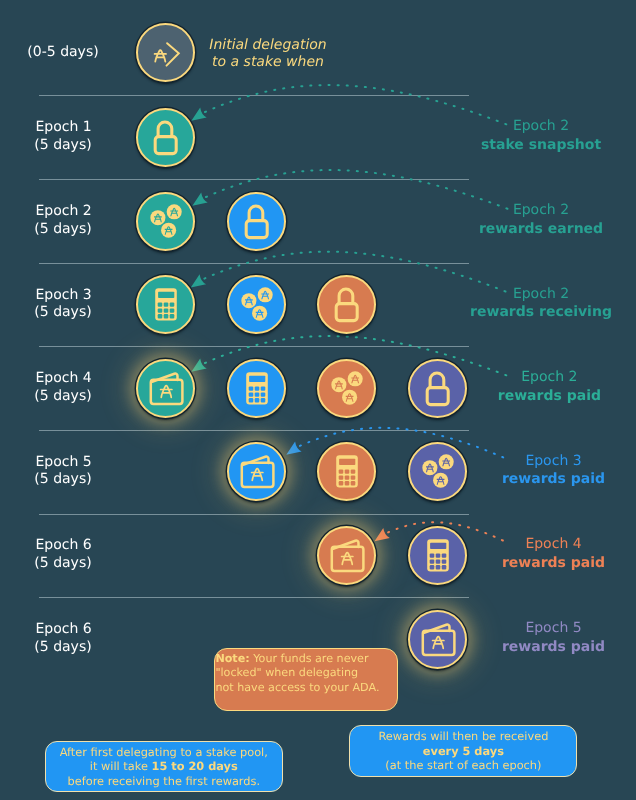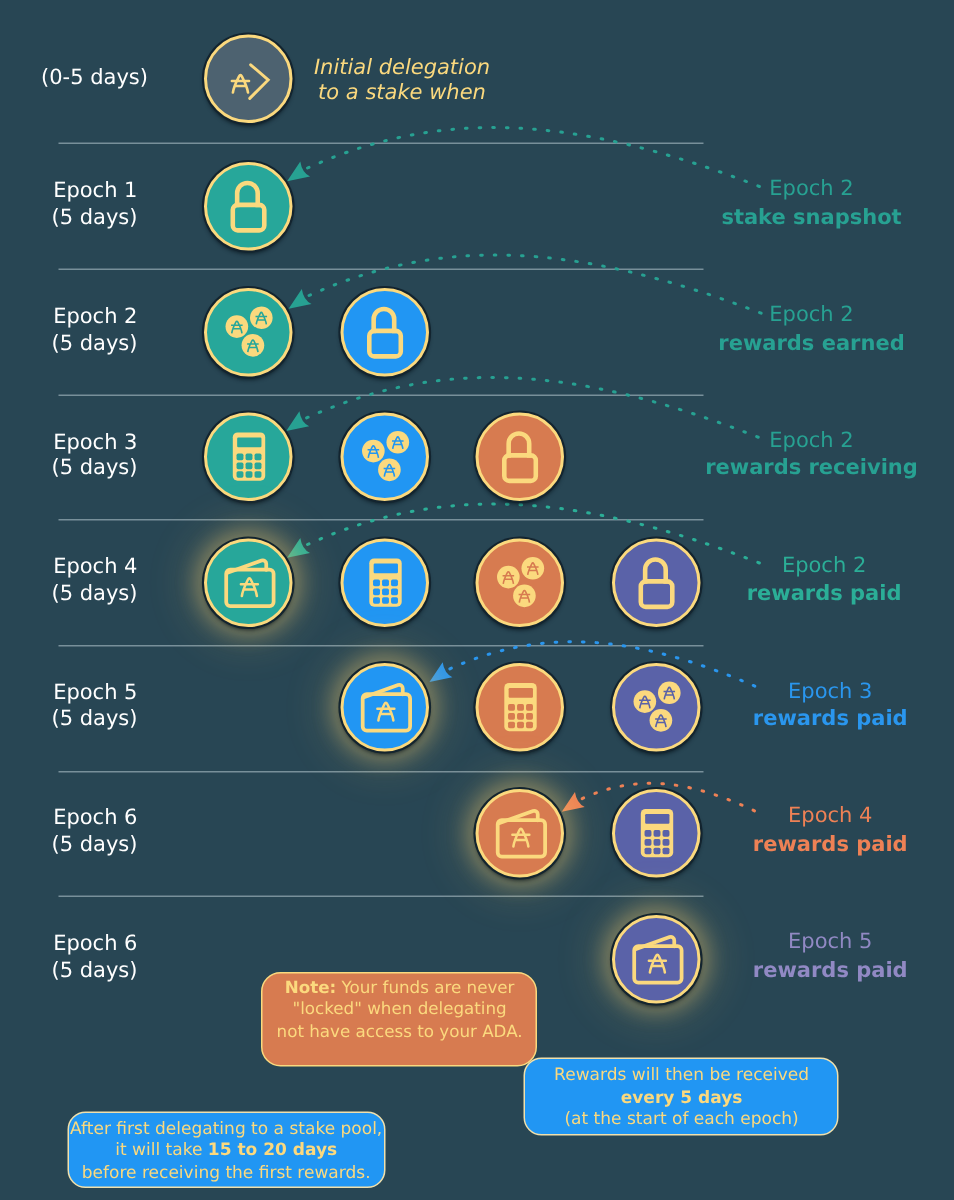--- a/index.html
+++ b/index.html
@@ -14,21 +14,21 @@
   .initcap .d{display:block;}
   
   .right-label{position:absolute;text-align:center;white-space:nowrap;transform:translateX(-50%);}
   .right-label .ep{display:block;font-size:14px;line-height:17.6px;}
   .right-label .ac{display:block;font-size:14px;font-weight:bold;line-height:18.2px;}
   .node{position:absolute;width:59px;height:59px;border-radius:50%;box-sizing:border-box;
         border:2px solid #FBD97E;box-shadow:0 0 0 1.4px #13242F,0 2px 3px rgba(7,20,28,.85);}
   .node.glow{box-shadow:0 0 0 1.4px #13242F,0 2px 3px rgba(7,20,28,.85),0 0 13px 6px rgba(246,206,112,.34),0 0 26px 14px rgba(236,196,104,.14);}
   .node svg{position:absolute;left:-2px;top:-2px;}
   .note{position:absolute;background:#D77B50;border:1.6px solid #FBD97E;border-radius:13px;
-        color:#FBD97E;text-align:center;font-size:11.15px;line-height:14.25px;box-sizing:border-box;padding-top:3.5px;}
+        color:#FBD97E;text-align:left;font-size:11.15px;line-height:14.25px;box-sizing:border-box;padding-top:3.5px;margin-left:40px;}
   .note b{font-weight:bold;}
   .fbox{position:absolute;background:#2196F3;border:1.5px solid #F0E0AC;border-radius:12px;
         color:#FBD97E;text-align:center;font-size:11.35px;line-height:14.4px;box-sizing:border-box;padding-top:3.2px;}
   .fbox b{font-weight:bold;}
 </style>
 </head>
 <body>
 
 <div id="stage">
 <div class="sep" style="top:95.0px"></div>
@@ -271,23 +271,23 @@
         <path d="M16.6 23.2 L38.9 15.2 a2.3 2.3 0 0 1 3.1 2.2 V21.4" fill="none" stroke="#FBD97E" stroke-width="2.50" stroke-linecap="round" stroke-linejoin="round"></path>
         <rect x="15.3" y="21.3" width="31.6" height="24.2" rx="2.7" ry="2.7" fill="none" stroke="#FBD97E" stroke-width="2.50"></rect>
         <path d="M 25.75 38.85 C 26.20 35.19 28.15 31.16 29.75 27.99 Q 30.75 26.04 31.75 27.99 C 33.35 31.16 35.30 35.19 35.75 38.85 M 25.10 30.98 L 36.40 30.98 M 26.95 34.45 L 34.55 34.45" fill="none" stroke="#FBD97E" stroke-width="1.70" stroke-linecap="round" stroke-linejoin="round"></path>
       </svg>
     </div>
 <div class="note" style="left:174.4px;top:647.5px;width:184px;height:63.5px;white-space:nowrap">
       <div class="nl"><b>Note:</b><span> Your funds are never</span></div>
       <div class="nl">"locked" when delegating</div>
       <div class="nl">not have access to your ADA.</div>
     </div>
-<div class="fbox" style="left:44.8px;top:740.5px;width:212px;height:51.5px">
+<div class="fbox" style="left:44.8px;top:740.5px;width:238px;height:51.5px">
       <div>After first delegating to a stake pool,</div>
       <div><span>it will take </span><b>15 to 20 days</b></div>
       <div>before receiving the first rewards.</div>
     </div>
-<div class="fbox" style="left:349.4px;top:705px;width:210px;height:51.5px">
+<div class="fbox" style="left:349.4px;top:725px;width:228px;height:51.5px">
       <div>Rewards will then be received</div>
       <div><b>every 5 days</b></div>
       <div>(at the start of each epoch)</div>
     </div>
 </div>
 
 </body></html>

